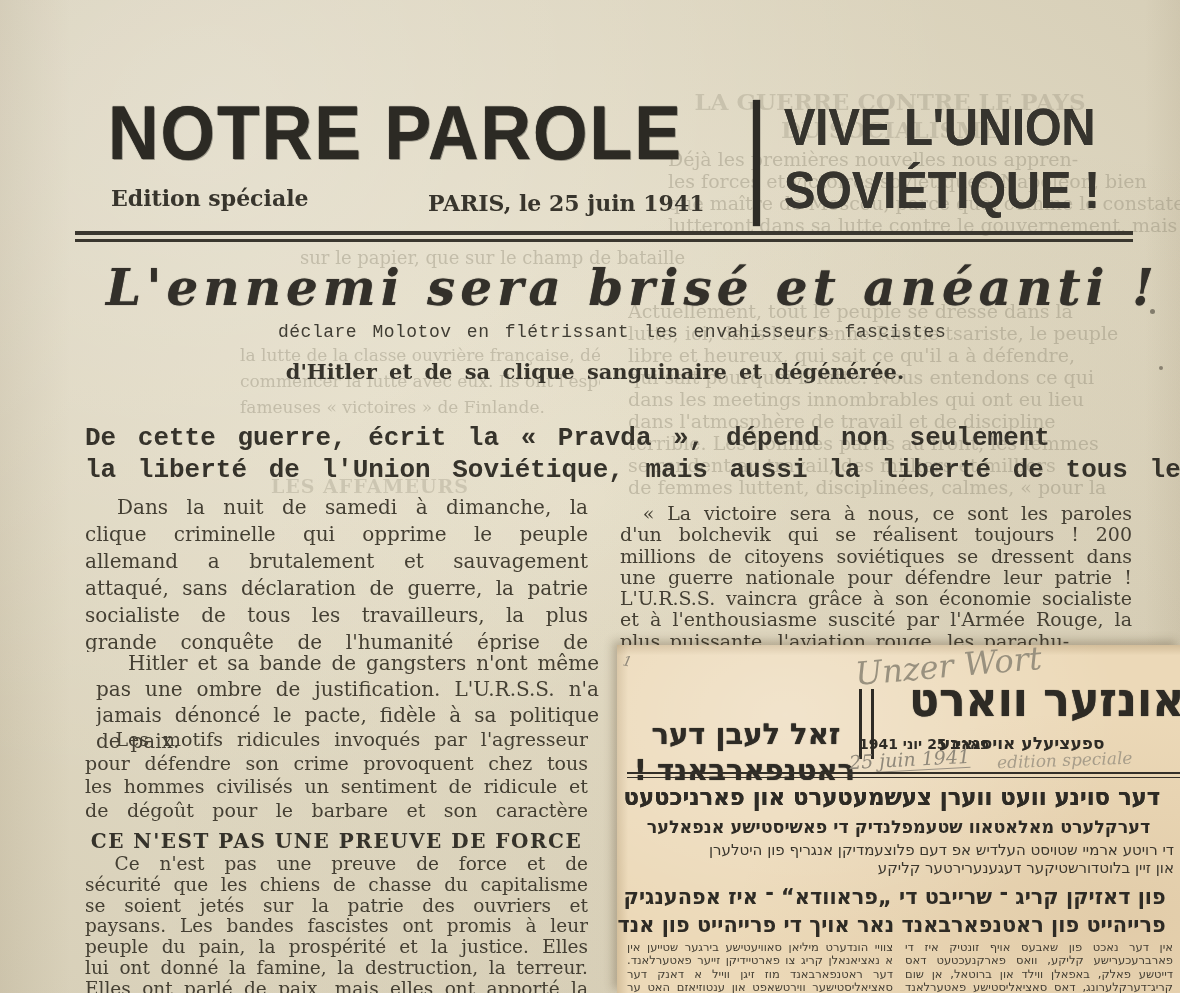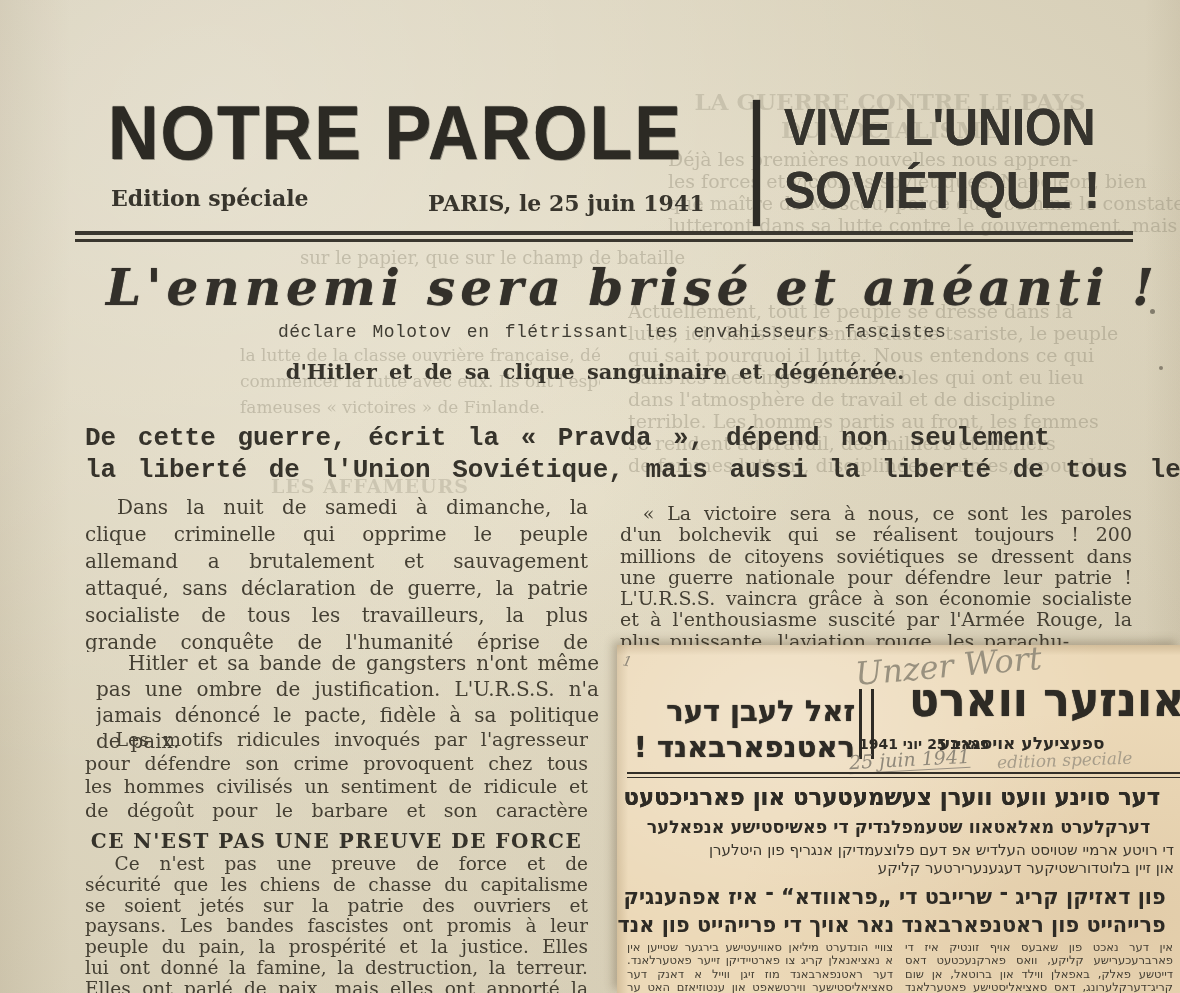--- a/index.html
+++ b/index.html
@@ -46,22 +46,22 @@
     background-color:#ecd9b8;
     background-image:
       radial-gradient(ellipse at 30% 20%, rgba(255,255,255,.28), rgba(255,255,255,0) 60%),
       radial-gradient(ellipse at 90% 80%, rgba(150,110,60,.12), rgba(150,110,60,0) 55%),
       linear-gradient(180deg, rgba(120,90,45,.22) 0, rgba(120,90,45,0) 3%),
       linear-gradient(90deg, rgba(120,90,45,.20) 0, rgba(120,90,45,0) 2%);
     box-shadow:-4px -4px 9px rgba(70,52,25,.28);}
   .hebrew{font-family:"DejaVu Sans",sans-serif;direction:rtl;color:#2e2b25;}
   .inset-title{font-weight:bold;font-size:48px;white-space:nowrap;transform:scaleX(.92);
     transform-origin:right top;text-shadow:0 0 1px #2e2b25;}
-  .inset-slogan{font-weight:bold;font-size:29px;line-height:36px;white-space:nowrap;
-    text-shadow:0 0 1px #2e2b25;}
+  .inset-slogan{font-weight:bold;font-size:29px;line-height:36px;text-align:center;white-space:nowrap;
+    text-shadow:0 0 1px #2e2b25;margin-top:23px;}
   .inset-head{font-weight:bold;font-size:24px;white-space:nowrap;transform:scaleX(.95);
     transform-origin:center top;text-align:center;text-shadow:0 0 .5px #2e2b25;}
   .inset-deck{font-weight:bold;font-size:17.5px;text-align:center;white-space:nowrap;}
   .inset-lede{font-size:15px;text-align:right;white-space:nowrap;color:#3a362d;}
   .inset-bold{font-weight:bold;font-size:21.5px;line-height:28px;text-align:center;white-space:nowrap;
     transform:scaleX(.97);transform-origin:center top;}
   .inset-col{font-size:11.5px;line-height:13.4px;text-align:justify;color:#433e33;word-spacing:1px;}
   .pencil{font-family:"DejaVu Serif",serif;font-style:italic;color:#8f887a;white-space:nowrap;}
   .pencil-underline{border-bottom:1.5px solid #9a9284;}
 </style>
@@ -83,20 +83,21 @@
   <div class="abs ghost" style="left:300px;top:247px;font-size:18px;white-space:nowrap;">sur le papier, que sur le champ de bataille</div>
   <div class="abs ghost" style="left:240px;top:342px;width:360px;font-size:17px;line-height:26px;white-space:nowrap;overflow:hidden;">
     <div>la lutte de la classe ouvrière française, dépouse</div>
     <div>commencer la lutte avec eux. Ils ont l'espérance des</div>
     <div>fameuses « victoires » de Finlande.</div>
   </div>
   <div class="abs ghost ghost-bold" style="left:230px;top:475px;width:280px;text-align:center;font-size:19px;letter-spacing:1px;">LES AFFAMEURS</div>
   <div class="abs ghost" style="left:628px;top:300px;width:510px;font-size:19px;line-height:22px;white-space:nowrap;overflow:hidden;">
     <div>Actuellement, tout le peuple se dresse dans la</div>
     <div>lutte, ici, dans l'ancienne Russie tsariste, le peuple</div>
+    <div>libre et heureux, qui sait ce qu'il a à défendre,</div>
     <div>qui sait pourquoi il lutte. Nous entendons ce qui</div>
     <div>dans les meetings innombrables qui ont eu lieu</div>
     <div>dans l'atmosphère de travail et de discipline</div>
     <div>terrible. Les hommes partis au front, les femmes</div>
     <div>se rendent au travail, des milliers et milliers</div>
     <div>de femmes luttent, disciplinées, calmes, « pour la</div>
   </div>
   <div class="speck" style="left:1150px;top:309px;width:5px;height:5px;opacity:.6;"></div>
   <div class="speck" style="left:1159px;top:366px;width:4px;height:4px;opacity:.55;"></div>
 

